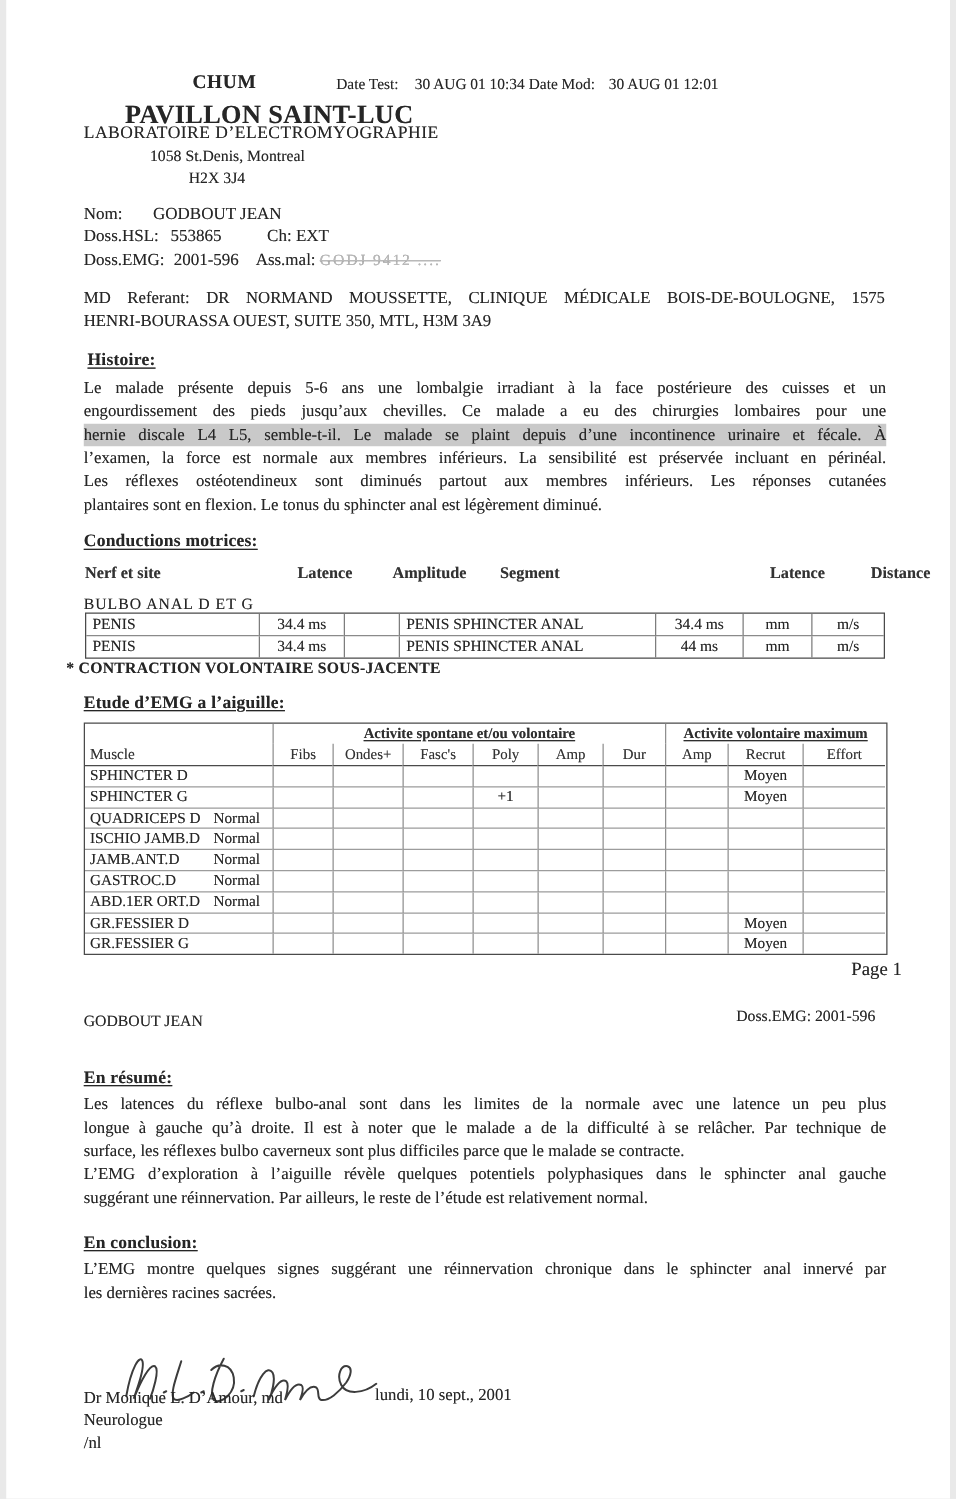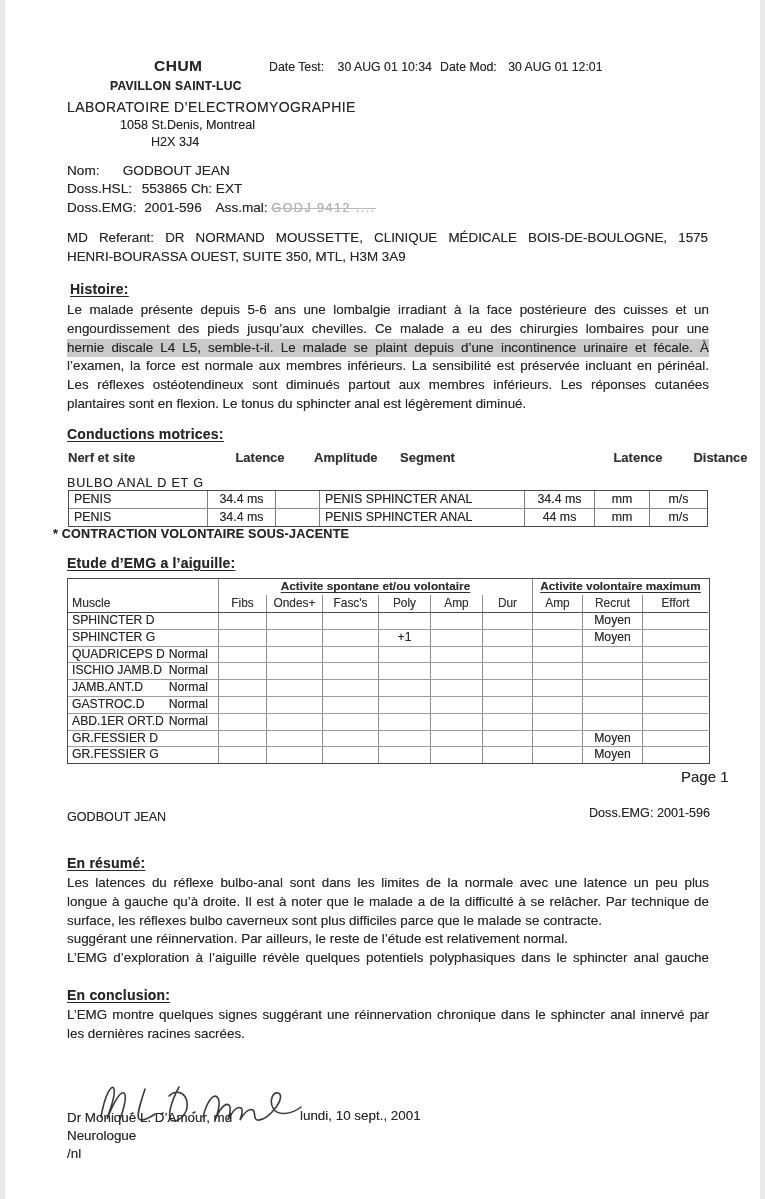--- a/index.html
+++ b/index.html
@@ -1,18 +1,18 @@
 <!DOCTYPE html>
 <html><head>
 <meta charset="utf-8">
 <style>
   html,body{margin:0;padding:0;background:#e9e9e9;}
   #sheet{
     position:relative;width:755px;height:1199px;margin:0 auto;background:#ffffff;
-    font-family:Liberation Sans, sans-serif;color:#262626;overflow:hidden;
+    font-family:Liberation Serif, serif;color:#262626;overflow:hidden;
   }
   .abs{position:absolute;}
   .ink{text-shadow:0 0 .4px rgba(70,70,70,.55);}
   .b{font-weight:bold;}
   .sect-title{font-weight:bold;font-size:14px;text-decoration:underline;text-underline-offset:2px;letter-spacing:.2px;}
   .line{height:18.8px;line-height:18.8px;font-size:13.4px;white-space:nowrap;}
   .just{text-align:justify;text-align-last:justify;white-space:normal;overflow:hidden;}
   .hl{background:#c9c9c9;}
   .small{font-size:15px;}
   .smudge{color:#b9b9b9;filter:blur(.6px);text-decoration:line-through;letter-spacing:1.5px;font-size:12.5px;}
@@ -46,39 +46,39 @@
 <body>
 
 <div id="sheet">
 
   <div class="abs ink b" style="left:149px;top:57px;font-size:15.5px;letter-spacing:.5px;">CHUM</div>
 
   <div class="abs ink" style="left:264px;top:60px;font-size:12.3px;">
     <span>Date Test:</span>
     <span style="margin-left:10px;">30 AUG 01 10:34</span>
   </div>
-  <div class="abs ink" style="left:435px;top:60px;font-size:12.3px;text-align:right;">
+  <div class="abs ink" style="left:418px;top:60px;font-size:12.3px;text-align:right;">
     <span>Date Mod:</span>
     <span style="margin-left:8px;">30 AUG 01 12:01</span>
   </div>
 
-  <div class="abs ink b" style="left:105px;top:79px;font-size:12px;letter-spacing:.3px;">PAVILLON SAINT-LUC</div>
+  <div class="abs ink b" style="left:95px;top:79px;font-size:21px;letter-spacing:.3px;">PAVILLON SAINT-LUC</div>
   <div class="abs ink" style="left:62px;top:99px;font-size:14px;letter-spacing:.4px;font-weight:500;text-align:center;">LABORATOIRE  D’ELECTROMYOGRAPHIE</div>
   <div class="abs ink" style="left:115px;top:118px;font-size:12.6px;">1058 St.Denis, Montreal</div>
   <div class="abs ink" style="left:134px;top:135px;font-size:12.6px;margin-left:12px;">H2X 3J4</div>
 
   <div class="abs ink" style="left:62px;top:162px;font-size:13.6px;line-height:18.4px;">
     <div>
       <span style="display:inline-block;width:52px;">Nom:</span>
       <span>GODBOUT JEAN</span>
     </div>
     <div>
       <span>Doss.HSL:</span>
       <span style="margin-left:6px;">553865</span>
-      <span style="">Ch:</span>
+      <span style="margin-left:33px;">Ch:</span>
       <span>EXT</span>
     </div>
     <div>
       <span>Doss.EMG:</span>
       <span style="margin-left:4px;">2001-596</span>
       <span style="margin-left:10px;">Ass.mal:</span>
       <span class="smudge">GODJ 9412 ....</span>
     </div>
   </div>
 
@@ -288,22 +288,22 @@
 
   <div class="abs ink small" style="left:676px;top:768px;">Page 1</div>
   <div class="abs ink" style="left:62px;top:810px;font-size:12.6px;">GODBOUT JEAN</div>
   <div class="abs ink" style="left:584px;top:806px;font-size:12.6px;">Doss.EMG: 2001-596</div>
 
   <div class="abs ink sect-title" style="left:62px;top:855px;">En résumé:</div>
   <div class="abs ink" style="left:62px;top:874px;width:642px;" id="resume">
       <div class="line just">Les latences du réflexe bulbo-anal sont dans les limites de la normale avec une latence un peu plus</div>
       <div class="line just">longue à gauche qu’à droite.  Il est à noter que le malade a de la difficulté à se relâcher. Par technique de</div>
       <div class="line">surface, les réflexes bulbo caverneux sont plus difficiles parce que le malade se contracte.</div>
+      <div class="line just">L’EMG d’exploration à l’aiguille révèle quelques potentiels polyphasiques dans le sphincter anal gauche</div>
       <div class="line">suggérant une réinnervation.  Par ailleurs, le reste de l’étude est relativement normal.</div>
-      <div class="line just">L’EMG d’exploration à l’aiguille révèle quelques potentiels polyphasiques dans le sphincter anal gauche</div>
     </div>
 
   <div class="abs ink sect-title" style="left:62px;top:987px;">En conclusion:</div>
   <div class="abs ink" style="left:62px;top:1006px;width:642px;" id="conclusion">
       <div class="line just">L’EMG montre quelques signes suggérant une réinnervation chronique dans le sphincter anal innervé par</div>
       <div class="line">les dernières racines sacrées.</div>
     </div>
 
   <svg class="abs" style="left:88px;top:1076px;" width="215" height="52" viewBox="0 0 215 52">
     <path class="sigpath" d="M8,41 C12,18 19,7 21,13 C23,20 16,36 14,43 C20,28 27,15 31,17 C35,20 29,38 27,43"></path>

